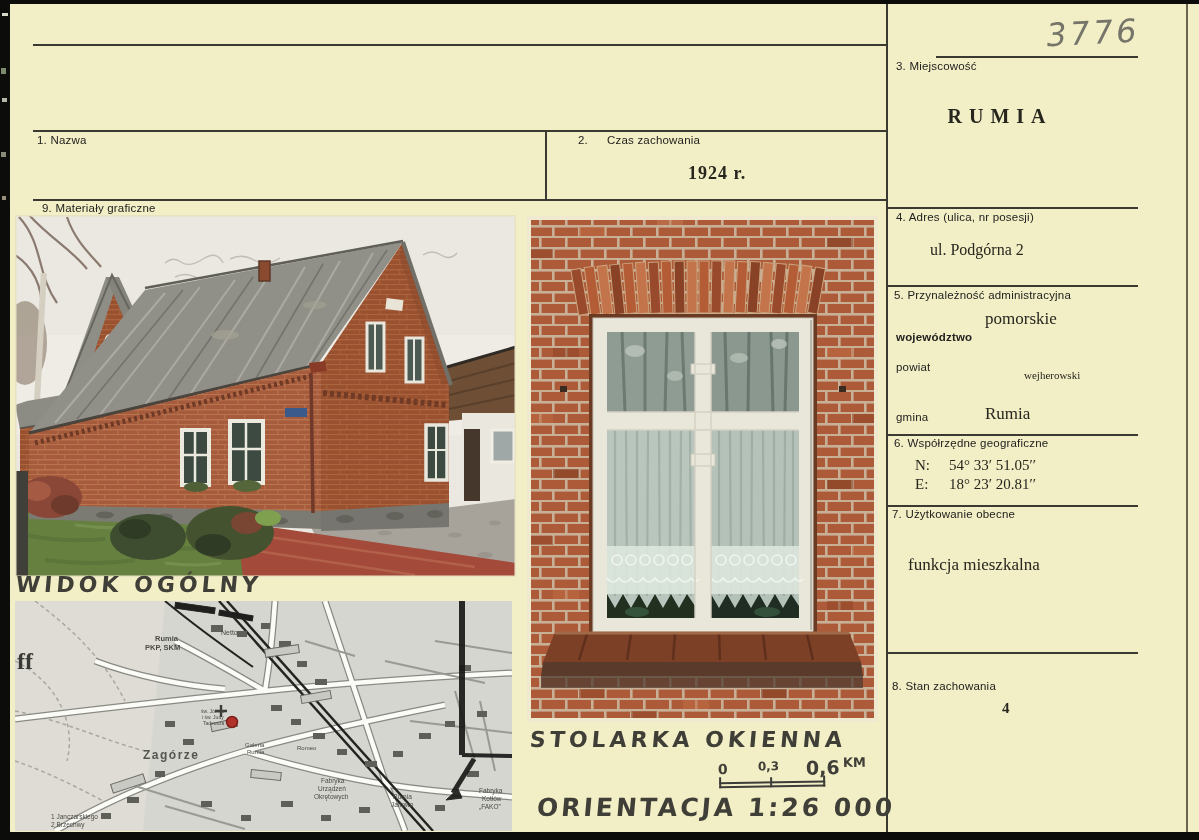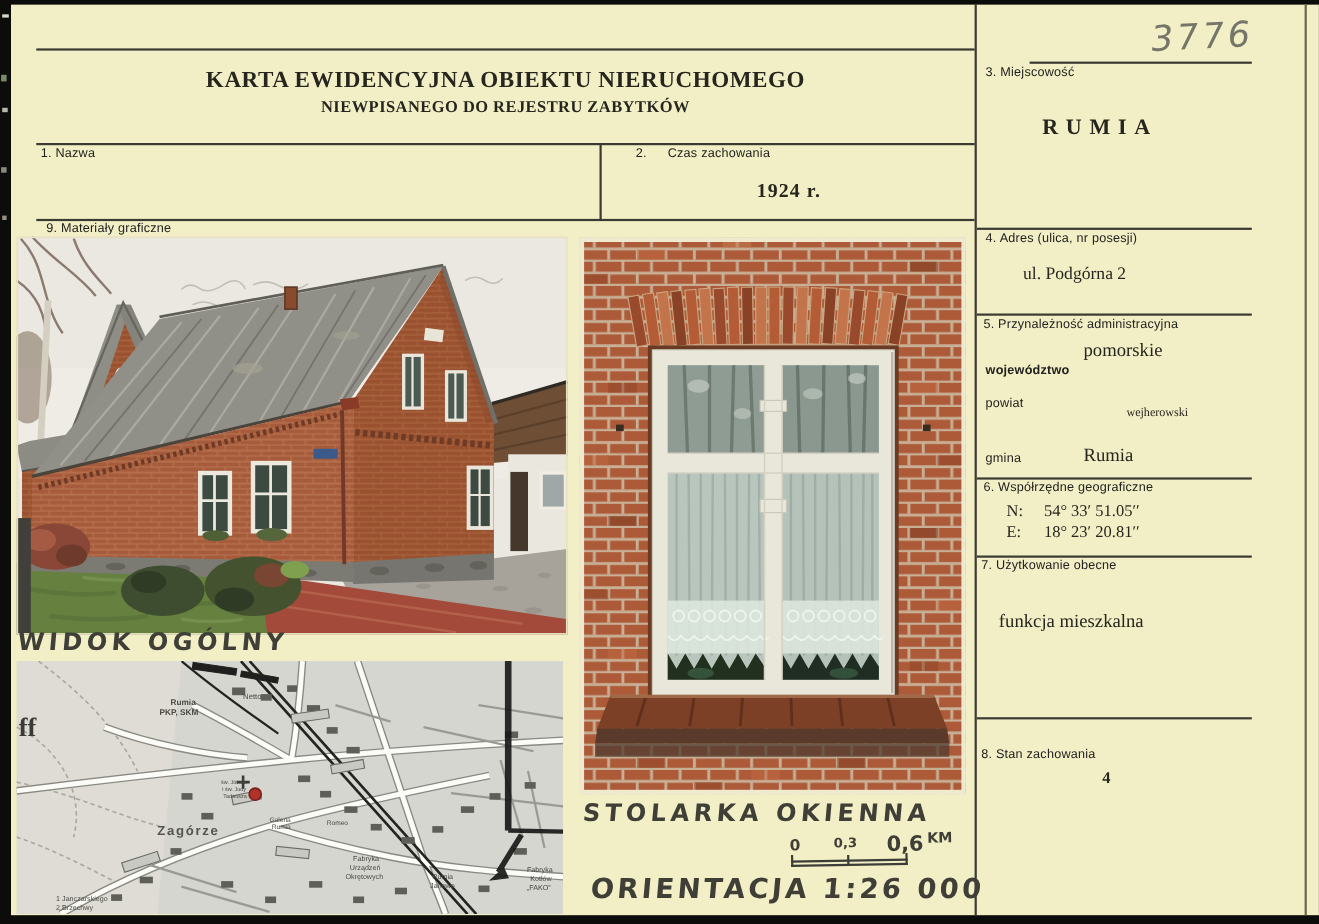--- a/index.html
+++ b/index.html
@@ -42,22 +42,20 @@
   <div class="line" style="left:886px;top:4px;width:2px;height:828px;"></div>
   <div class="line" style="left:936px;top:56px;width:202px;height:2px;"></div>
   <div class="line" style="left:888px;top:207px;width:250px;height:2px;"></div>
   <div class="line" style="left:888px;top:285px;width:250px;height:2px;"></div>
   <div class="line" style="left:888px;top:434px;width:250px;height:2px;"></div>
   <div class="line" style="left:888px;top:505px;width:250px;height:2px;"></div>
   <div class="line" style="left:888px;top:652px;width:250px;height:2px;"></div>
 
   <div class="hnum" style="left:1046px;top:14px;font-size:32px;letter-spacing:3px;">3776</div>
 
-  <div class="serif ctr" style="left:33px;top:60px;width:853px;font-size:21px;font-weight:bold;letter-spacing:.5px;">KARTA EWIDENCYJNA OBIEKTU NIERUCHOMEGO</div>
-  <div class="serif ctr" style="left:33px;top:90px;width:853px;font-size:15px;font-weight:bold;letter-spacing:.4px;">NIEWPISANEGO DO REJESTRU ZABYTKÓW</div>
 
   <div class="lbl" style="left:37px;top:134px;">1. Nazwa</div>
 
   <div class="lbl" style="left:578px;top:134px;">2.</div>
   <div class="lbl" style="left:607px;top:134px;">Czas zachowania</div>
   <div class="serif" style="left:688px;top:163px;font-size:18px;font-weight:bold;letter-spacing:1px;">1924  r.</div>
 
   <div class="lbl" style="left:896px;top:60px;">3. Miejscowość</div>
   <div class="serif ctr" style="left:890px;top:105px;width:220px;font-size:20px;font-weight:bold;letter-spacing:7px;">RUMIA</div>
 

